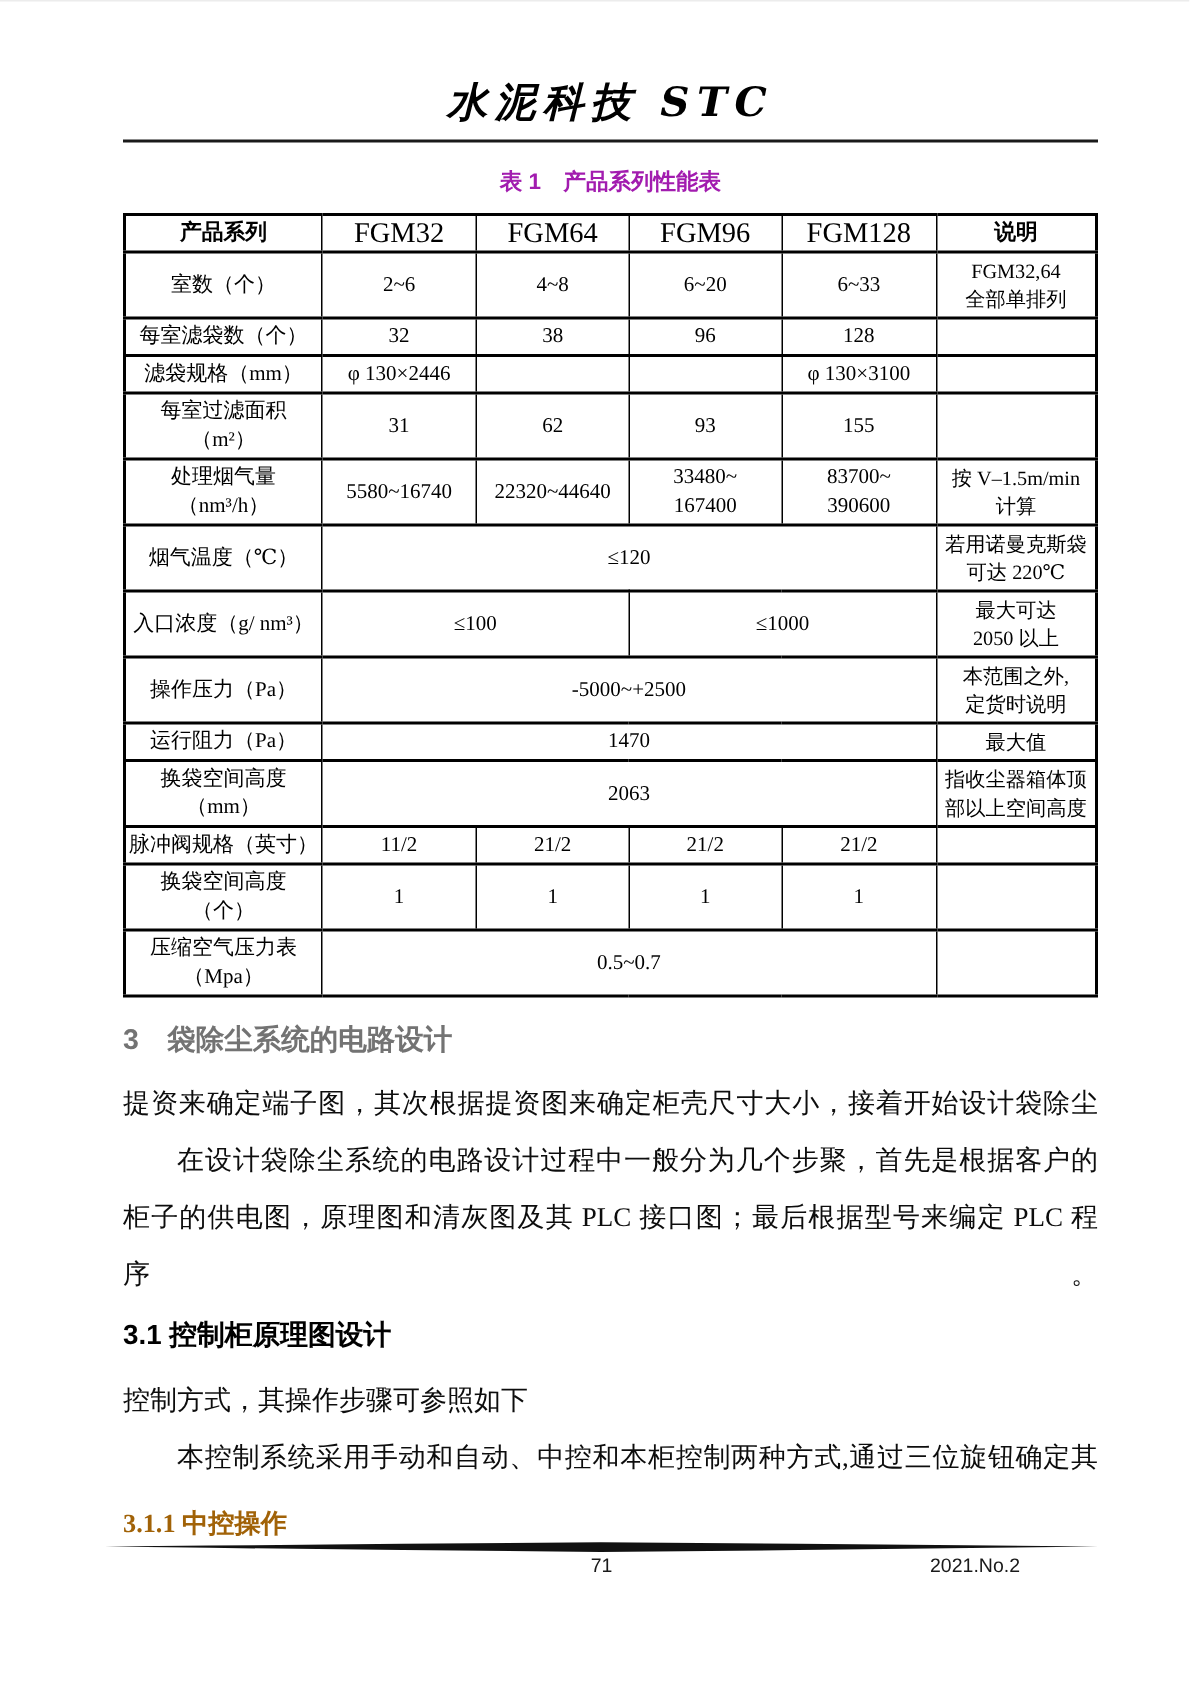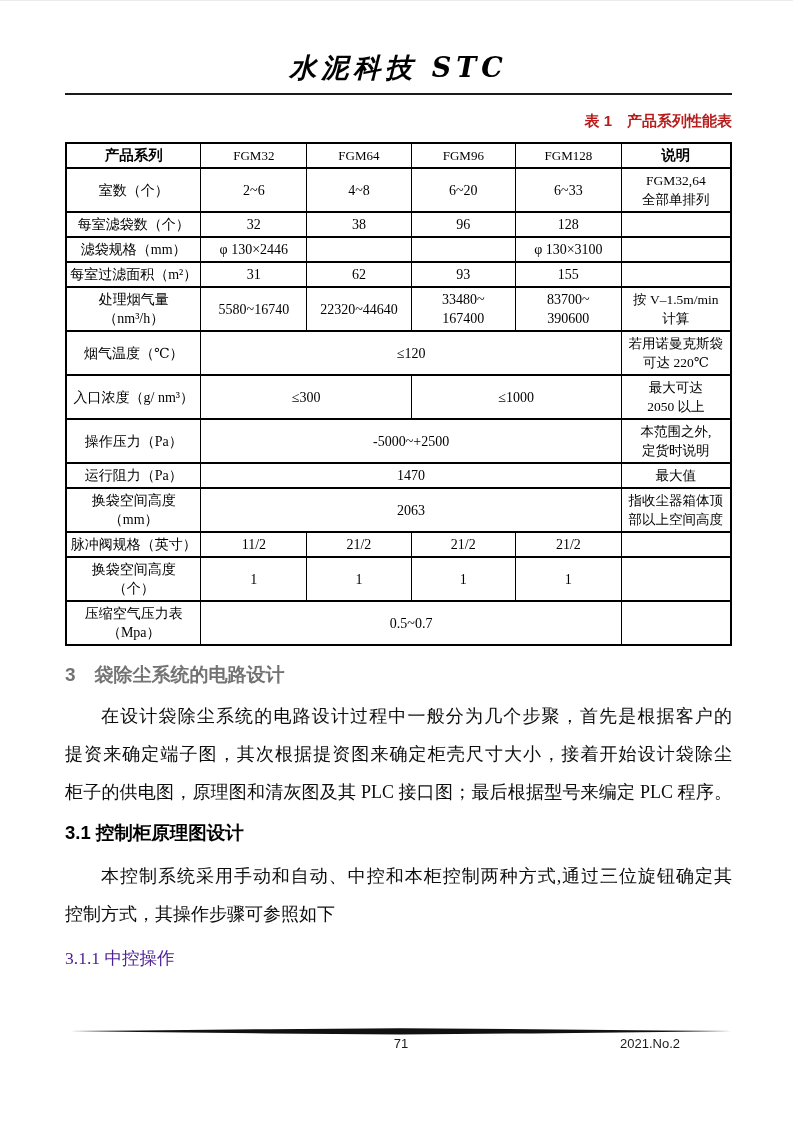--- a/index.html
+++ b/index.html
@@ -2,21 +2,21 @@
 <html lang="zh"><head>
 <meta charset="utf-8">
 <style>
   html,body{margin:0;padding:0;background:#fff;}
   .page{
     position:relative;
     width:793px;height:1122px;
     background:#fff;
     border-top:1px solid #ececec;
     box-sizing:border-box;
-    padding:0 61px 0 65px;
+    padding:0 61px 0 82px;
     color:#111;
     font-family:"Liberation Serif","DejaVu Serif",serif;
     overflow:hidden;
   }
   
   .journal-title{
     margin-top:49px;
     text-align:center;
     font-family:"DejaVu Serif","Liberation Serif",serif;
     font-style:italic;
@@ -26,25 +26,25 @@
     color:#000;
   }
   .header-rule{
     margin-top:7px;
     border:0;border-top:2px solid #1a1a1a;
     height:0;
   }
   
   .table-caption{
     margin-top:17px;
-    text-align:right;
+    text-align:center;
     font-family:"Liberation Sans","DejaVu Sans",sans-serif;
     font-weight:bold;
     font-size:15px;
-    color:#b91c1c;
+    color:#a21caf;
   }
   table.perf{
     margin-top:11px;
     width:100%;
     border-collapse:collapse;
     border:2px solid #000;
     table-layout:fixed;
   }
   table.perf th,table.perf td{
     border:1px solid #000;
@@ -58,21 +58,21 @@
     white-space:pre-line;
     font-weight:normal;
     color:#000;
     overflow:hidden;
   }
   table.perf th.corner, table.perf th.note-col{
     font-family:Liberation Sans, sans-serif;
     font-weight:bold;
     font-size:14.5px;
   }
-  table.perf th.model-col{font-size:13px;}
+  table.perf th.model-col{font-size:19px;}
   table.perf th.row-label{font-size:14px;}
   table.perf td.note{font-size:13.5px;}
   
   .h-level1{
     margin:16px 0 0 0;
     font-family:"Liberation Sans","DejaVu Sans",sans-serif;
     font-weight:bold;
     font-size:19px;
     line-height:26px;
     color:#737373;
@@ -92,22 +92,22 @@
     font-family:"Liberation Sans","DejaVu Sans",sans-serif;
     font-weight:bold;
     font-size:18.5px;
     line-height:30px;
     color:#000;
   }
   .h-level3{
     margin:8px 0 0 0;
     font-size:17.5px;
     line-height:34px;
-    font-weight:normal;
-    color:#4c1d95;
+    font-weight:bold;
+    color:#a16207;
   }
   
   .footer{
     position:absolute;
     left:70px;right:61px;
     top:1027px;
   }
   .footer-rule{display:block;width:100%;height:7px;}
   .footer-row{position:relative;height:18px;margin-top:1px;
     font-family:"Liberation Sans","DejaVu Sans",sans-serif;
@@ -191,21 +191,21 @@
 计算</td>
         </tr>
         <tr>
           <th class="row-label" scope="row">烟气温度（℃）</th>
           <td colspan="4">≤120</td>
           <td class="note">若用诺曼克斯袋
 可达 220℃</td>
         </tr>
         <tr>
           <th class="row-label" scope="row">入口浓度（g/ nm³）</th>
-          <td colspan="2">≤300</td>
+          <td colspan="2">≤100</td>
           <td colspan="2">≤1000</td>
           <td class="note">最大可达
 2050 以上</td>
         </tr>
         <tr>
           <th class="row-label" scope="row">操作压力（Pa）</th>
           <td colspan="4">-5000~+2500</td>
           <td class="note">本范围之外,
 定货时说明</td>
         </tr>
@@ -242,30 +242,30 @@
 （Mpa）</th>
           <td colspan="4">0.5~0.7</td>
           <td class="note"></td>
         </tr>
       </tbody>
   </table>
 
   <div class="h-level1">3　袋除尘系统的电路设计</div>
 
   <div class="paragraph" id="para-3">
+      <div class="pline">提资来确定端子图，其次根据提资图来确定柜壳尺寸大小，接着开始设计袋除尘</div>
       <div class="pline indent">在设计袋除尘系统的电路设计过程中一般分为几个步聚，首先是根据客户的</div>
-      <div class="pline">提资来确定端子图，其次根据提资图来确定柜壳尺寸大小，接着开始设计袋除尘</div>
       <div class="pline">柜子的供电图，原理图和清灰图及其 PLC 接口图；最后根据型号来编定 PLC 程序。</div>
     </div>
 
   <div class="h-level2">3.1 控制柜原理图设计</div>
 
   <div class="paragraph" id="para-3-1">
+      <div class="pline last">控制方式，其操作步骤可参照如下</div>
       <div class="pline indent">本控制系统采用手动和自动、中控和本柜控制两种方式,通过三位旋钮确定其</div>
-      <div class="pline last">控制方式，其操作步骤可参照如下</div>
     </div>
 
   <div class="h-level3">3.1.1 中控操作</div>
 
   <div class="footer">
     <svg class="footer-rule" viewBox="0 0 667 7" preserveAspectRatio="none" aria-hidden="true">
       <polygon points="0,3.0 70,2.4 200,1.2 333,0.2 466,1.2 596,2.4 667,3.0 596,3.9 466,5.4 333,6.6 200,5.4 70,3.9" fill="#111"></polygon>
     </svg>
     <div class="footer-row">
       <span class="page-number">71</span>

